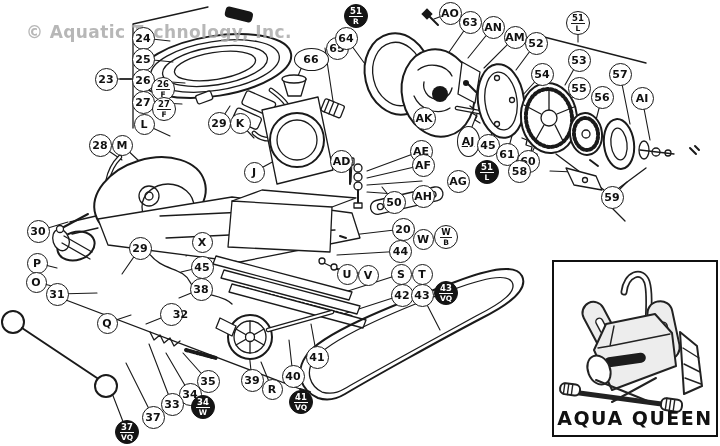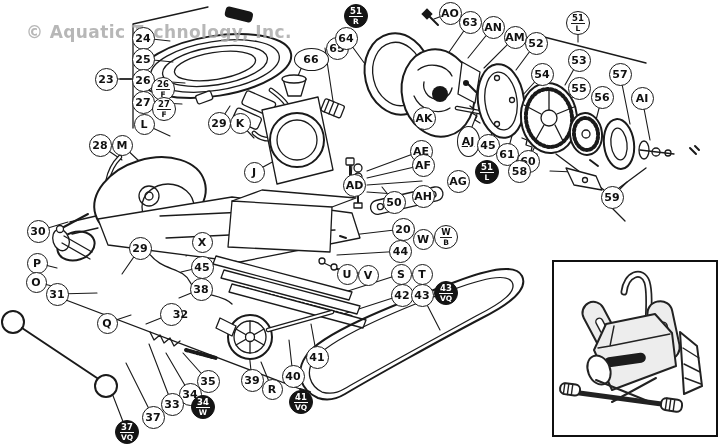--- a/index.html
+++ b/index.html
@@ -282,20 +282,21 @@
         <g transform="rotate(8 17 128)">
           <rect x="6" y="122" width="20" height="11" rx="5" class="fillw b2"></rect>
           <path d="M10,122 L10,133 M14,122 L14,133 M18,122 L18,133"></path>
         </g>
         <g transform="rotate(8 118 143)">
           <rect x="107" y="137" width="21" height="12" rx="5" class="fillw b2"></rect>
           <path d="M112,137 L112,149 M116,137 L116,149 M120,138 L120,149"></path>
         </g>
       </g>
     </svg>
+    <div class="inset-label">AQUA QUEEN</div>
   </div>
 
 <div class="callout" style="left: 131.5px; top: 26.5px; width: 23px; height: 23px;">24</div>
     <div class="callout" style="left: 131.5px; top: 47.5px; width: 23px; height: 23px;">25</div>
     <div class="callout" style="left: 94.5px; top: 67.5px; width: 23px; height: 23px;">23</div>
     <div class="callout" style="left: 131.5px; top: 68.5px; width: 23px; height: 23px;">26</div>
     <div class="callout split" style="left: 151px; top: 77px; width: 24px; height: 24px;">
       <span class="top">26</span>
       <span class="bot">F</span>
     </div>
@@ -336,21 +337,21 @@
     <div class="callout" style="left: 456.5px; top: 125.5px; width: 23px; height: 31px; text-decoration: underline;">AJ</div>
     <div class="callout" style="left: 476.5px; top: 133.5px; width: 23px; height: 23px;">45</div>
     <div class="callout" style="left: 495.5px; top: 142.5px; width: 23px; height: 23px;">61</div>
     <div class="callout" style="left: 516.5px; top: 149.5px; width: 23px; height: 23px;">60</div>
     <div class="callout" style="left: 508px; top: 159.5px; width: 23px; height: 23px;">58</div>
     <div class="callout split dark" style="left: 475px; top: 160px; width: 24px; height: 24px;">
       <span class="top">51</span>
       <span class="bot">L</span>
     </div>
     <div class="callout" style="left: 600.5px; top: 185.5px; width: 23px; height: 23px;">59</div>
-    <div class="callout" style="left: 343px; top: 149.5px; width: 23px; height: 23px; margin-top: 24px;">AD</div>
+    <div class="callout" style="left: 330px; top: 149.5px; width: 23px; height: 23px;">AD</div>
     <div class="callout" style="left: 409.5px; top: 139.5px; width: 23px; height: 23px;">AE</div>
     <div class="callout" style="left: 411.5px; top: 153.5px; width: 23px; height: 23px;">AF</div>
     <div class="callout" style="left: 410.5px; top: 169.5px; width: 23px; height: 23px; margin-left: 36px;">AG</div>
     <div class="callout" style="left: 411.5px; top: 184.5px; width: 23px; height: 23px;">AH</div>
     <div class="callout" style="left: 382.5px; top: 190.5px; width: 23px; height: 23px;">50</div>
     <div class="callout" style="left: 391.5px; top: 217.5px; width: 23px; height: 23px;">20</div>
     <div class="callout" style="left: 412.5px; top: 228.5px; width: 21px; height: 21px;">W</div>
     <div class="callout split" style="left: 434px; top: 225px; width: 24px; height: 24px;">
       <span class="top">W</span>
       <span class="bot">B</span>

